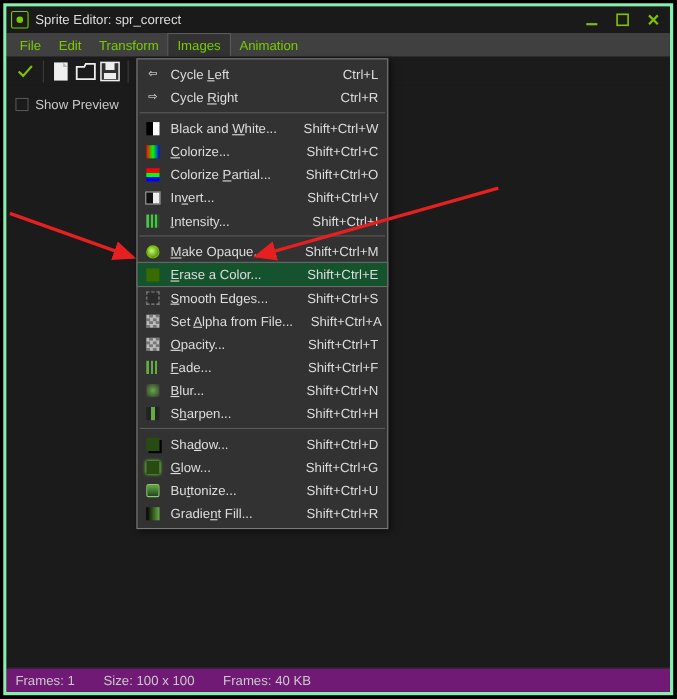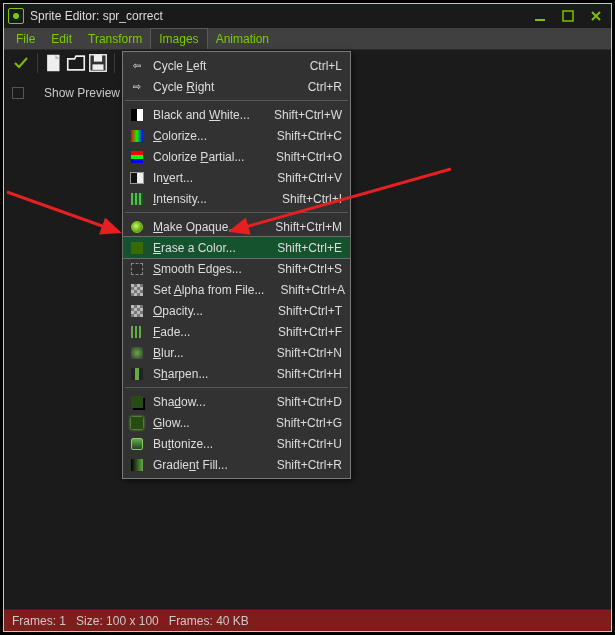--- a/index.html
+++ b/index.html
@@ -1,45 +1,45 @@
 <!DOCTYPE html>
 <html><head>
 <meta charset="utf-8">
 <style>
 *{box-sizing:border-box;margin:0;padding:0;font-family:"Segoe UI",Tahoma,sans-serif;font-size:12px;user-select:none}
 body{background:#000;width:615px;height:635px;overflow:hidden;position:relative}
-.window{position:absolute;left:3px;top:3px;width:609px;height:629px;background:#1b1b1b;border:1px solid #86efac}
+.window{position:absolute;left:3px;top:3px;width:609px;height:629px;background:#1b1b1b;border:3px solid #86efac}
 .titlebar{height:24px;background:#1a1a1a;display:flex;align-items:center;padding:0 4px;color:#d0d0d0}
 .app-icon{width:16px;height:16px;background:#1a1a1a;border:1px solid #7c0;border-radius:2px;margin-right:6px;display:flex;align-items:center;justify-content:center}
 .app-icon::before{content:"";width:6px;height:6px;background:#7c0;border-radius:50%}
 .title-text{flex:1;color:#ddd}
 .win-ctrl{display:flex;gap:6px}
 .win-btn{width:22px;height:16px;display:flex;align-items:center;justify-content:center;color:#7c0;cursor:pointer}
 .win-btn svg{width:14px;height:14px}
 .menubar{height:22px;background:#404040;display:flex;align-items:stretch;padding:0 4px;border-bottom:1px solid #2b2b2b}
 .menu-item{padding:0 8px;display:flex;align-items:center;color:#7c0;cursor:pointer}
 .menu-item.active{background:#323232;border:1px solid #5a5a5a;border-bottom:none}
 .toolbar{height:26px;display:flex;align-items:center;padding:3px 6px;background:#1b1b1b}
 .tb-sep{width:1px;height:20px;background:#3a3a3a;margin:0 5px}
 .tb-btn{width:22px;height:22px;display:flex;align-items:center;justify-content:center;color:#7c0;cursor:pointer}
 .tb-btn.off{color:#666}
 .subtoolbar{height:22px;border:1px solid #4a4a4a;background:#1b1b1b;margin:2px 7px 2px 122px;display:flex;align-items:center;padding:0 4px;width:480px}
 .subtoolbar .tb-btn{width:20px;height:18px}
 .content{position:absolute;left:0;top:72px;bottom:22px;right:0;background:#1b1b1b}
-.sidebar{position:absolute;left:8px;top:10px;color:#c9c9c9;display:flex;align-items:center;gap:20px}
+.sidebar{position:absolute;left:8px;top:10px;color:#c9c9c9;display:flex;align-items:center;gap:6px}
 .chk{width:12px;height:12px;border:1px solid #555;background:#1b1b1b;display:inline-block}
 .dropdown{position:absolute;left:118px;top:47px;width:229px;background:#323232;border:1px solid #7a7a7a;padding:3px 0;box-shadow:2px 2px 6px rgba(0,0,0,.6);z-index:20}
 .drop-row{display:flex;align-items:center;height:21px;padding:0 8px 0 4px;color:#ddd;cursor:default}
 .drop-row.hl{background:#14532d;outline:1px solid #6b6b6b}
 .drop-ico{width:20px;height:16px;margin-right:6px;display:flex;align-items:center;justify-content:center;flex-shrink:0}
 .drop-label{flex:1;white-space:nowrap}
 .drop-label .u{text-decoration:underline}
 .drop-short{color:#ddd;margin-left:16px}
 .drop-sep{height:1px;background:#5a5a5a;margin:3px 2px}
-.statusbar{position:absolute;left:0;right:0;bottom:0;height:22px;background:#7f1d1d;border-top:1px solid #2b2b2b;display:flex;align-items:center;padding:0 8px;gap:10px;color:#c9c9c9}
+.statusbar{position:absolute;left:0;right:0;bottom:0;height:22px;background:#701a75;border-top:1px solid #2b2b2b;display:flex;align-items:center;padding:0 8px;gap:26px;color:#c9c9c9}
 .arrow{position:absolute;z-index:30;pointer-events:none}
 .ic-bw{background:linear-gradient(90deg,#000 50%,#fff 50%);width:12px;height:12px}
 .ic-grad{background:linear-gradient(90deg,#f00,#0f0,#00f);width:12px;height:12px}
 .ic-rgb{background:linear-gradient(180deg,#f00 33%,#0f0 33% 66%,#00f 66%);width:12px;height:12px}
 .ic-bars{background:repeating-linear-gradient(90deg,#5b5 0 2px,#252 2px 4px);width:12px;height:12px}
 .ic-inv{width:14px;height:12px;background:linear-gradient(90deg,#111 50%,#eee 50%);border:1px solid #999}
 .ic-circ{width:12px;height:12px;border:1px solid #7c0;border-radius:50%;background:radial-gradient(circle at 40% 40%,#bfff5f,#3a6b00)}
 .ic-green{width:12px;height:12px;background:#3a6b00}
 .ic-sm{width:12px;height:12px;background:#2b2b2b;border:1px dashed #888}
 .ic-alpha{width:12px;height:12px;background:repeating-conic-gradient(#777 0 25%,#bbb 0 50%);background-size:6px 6px}

